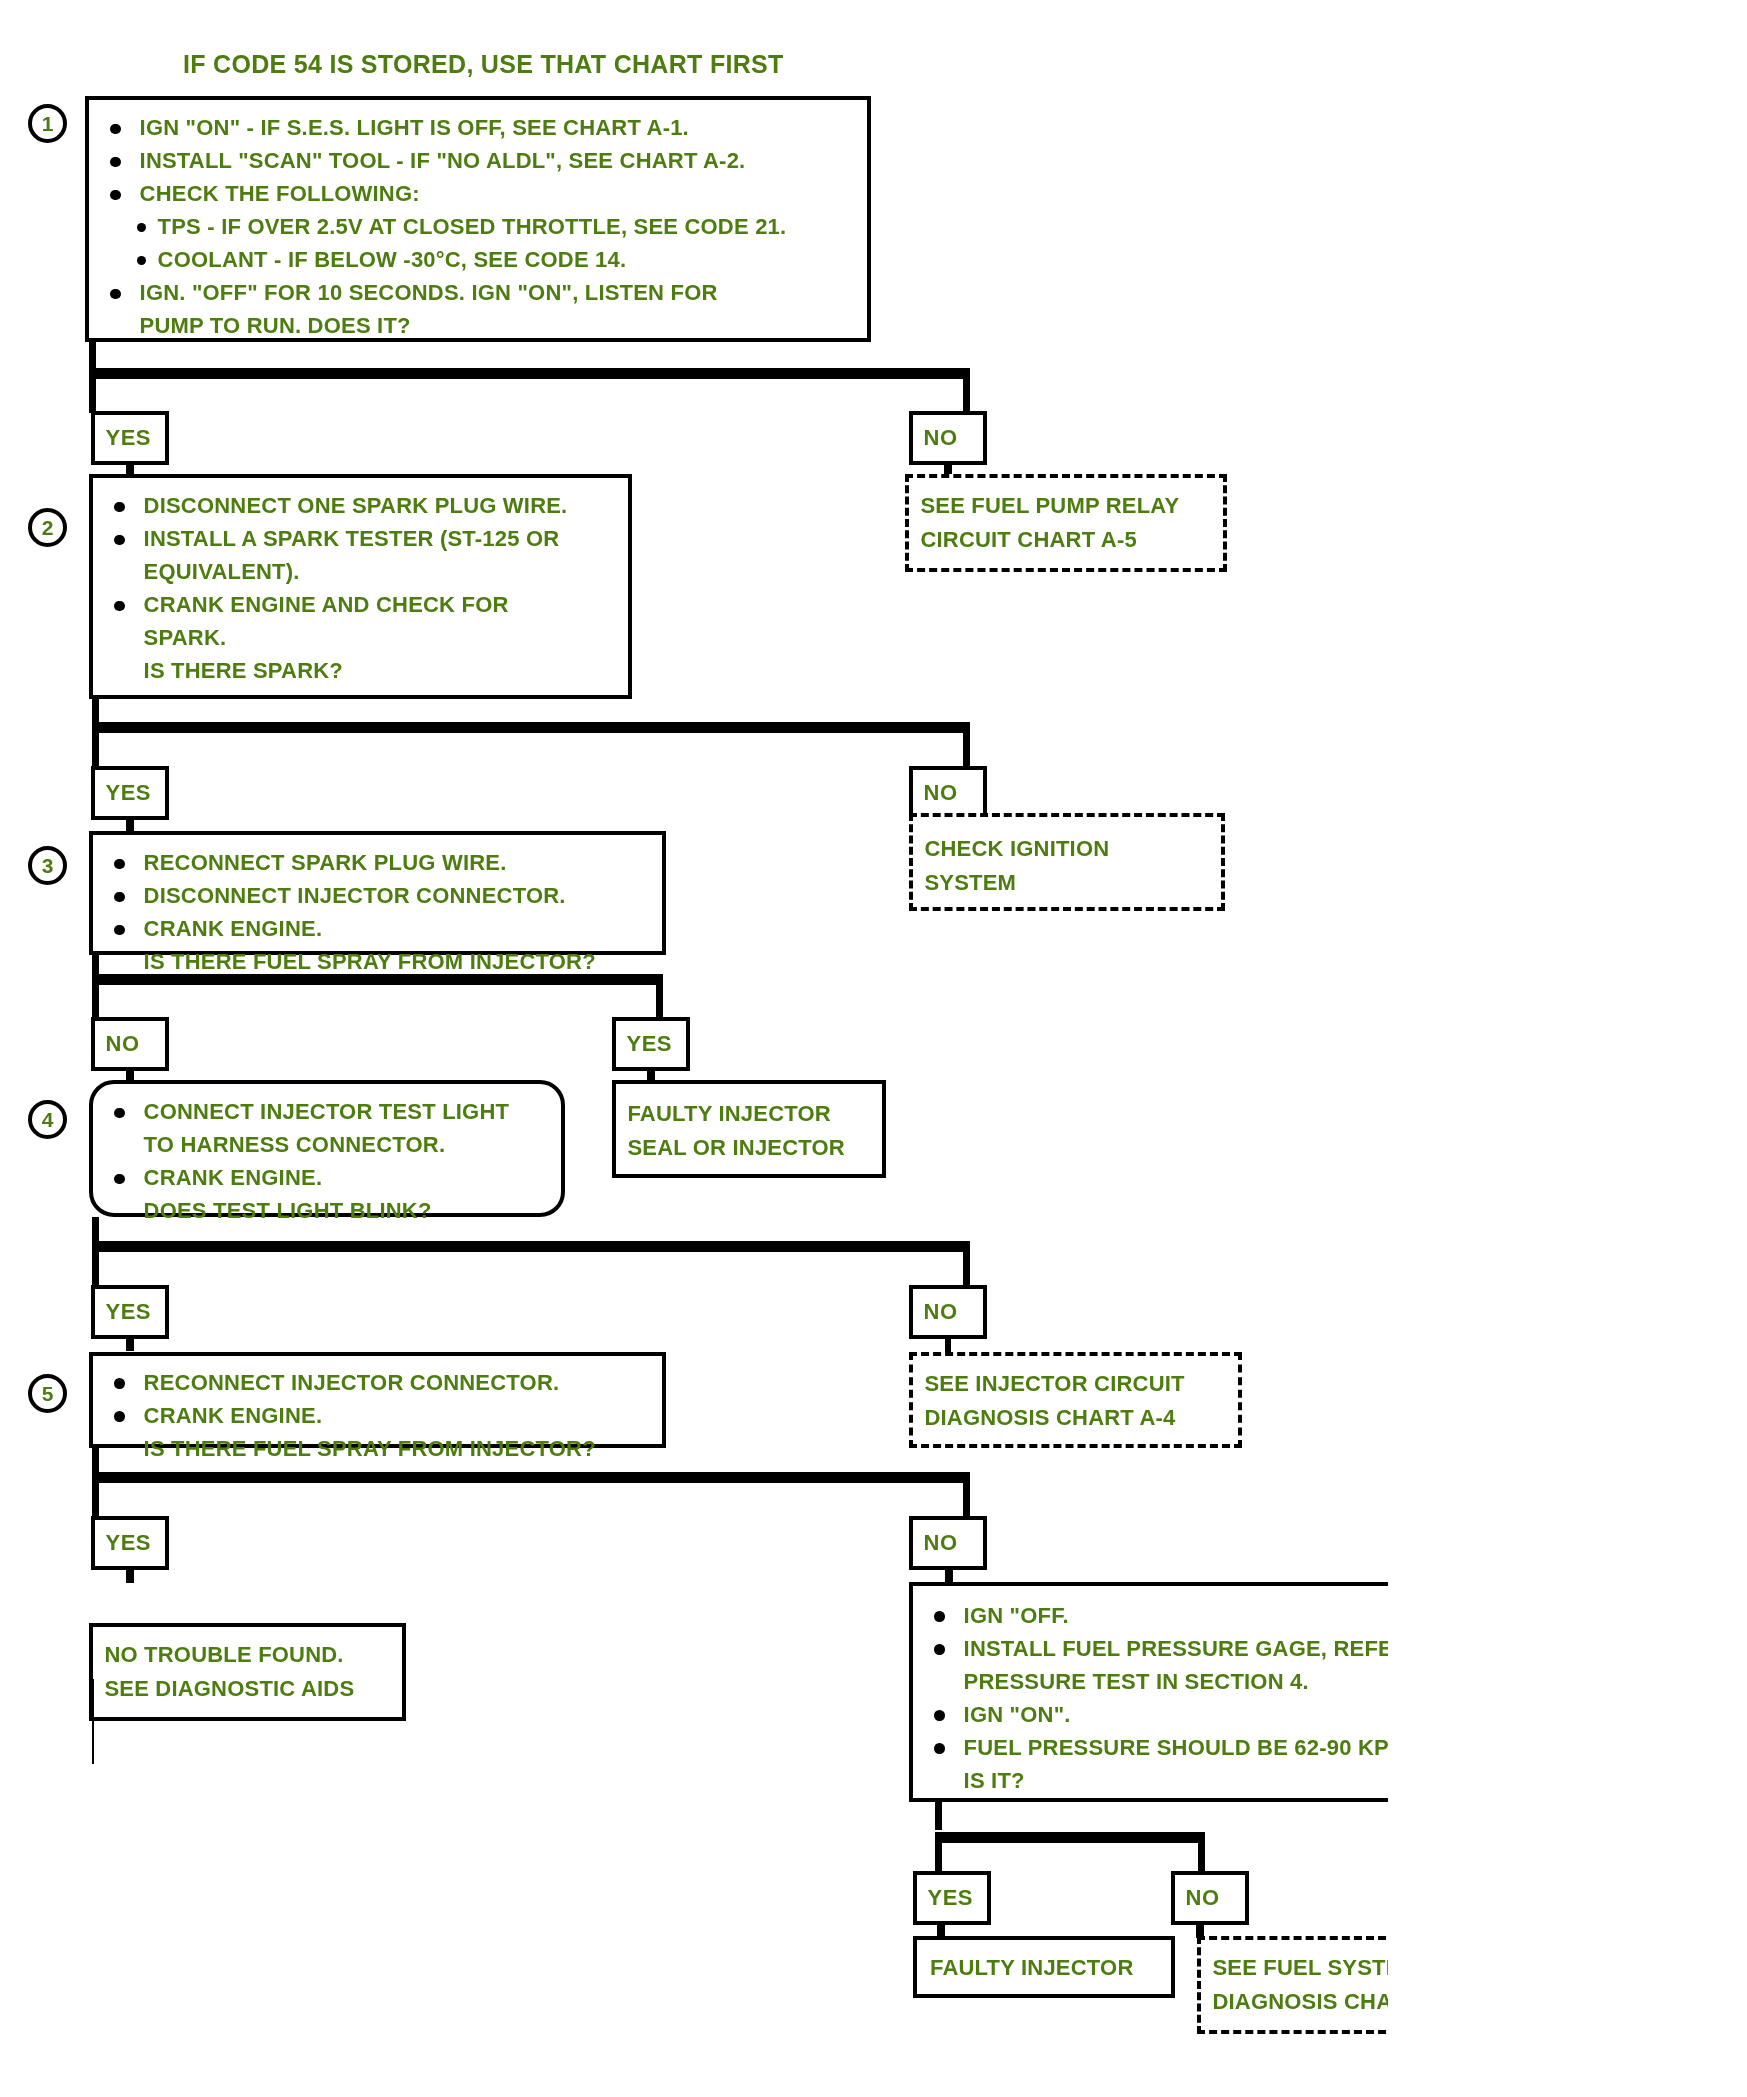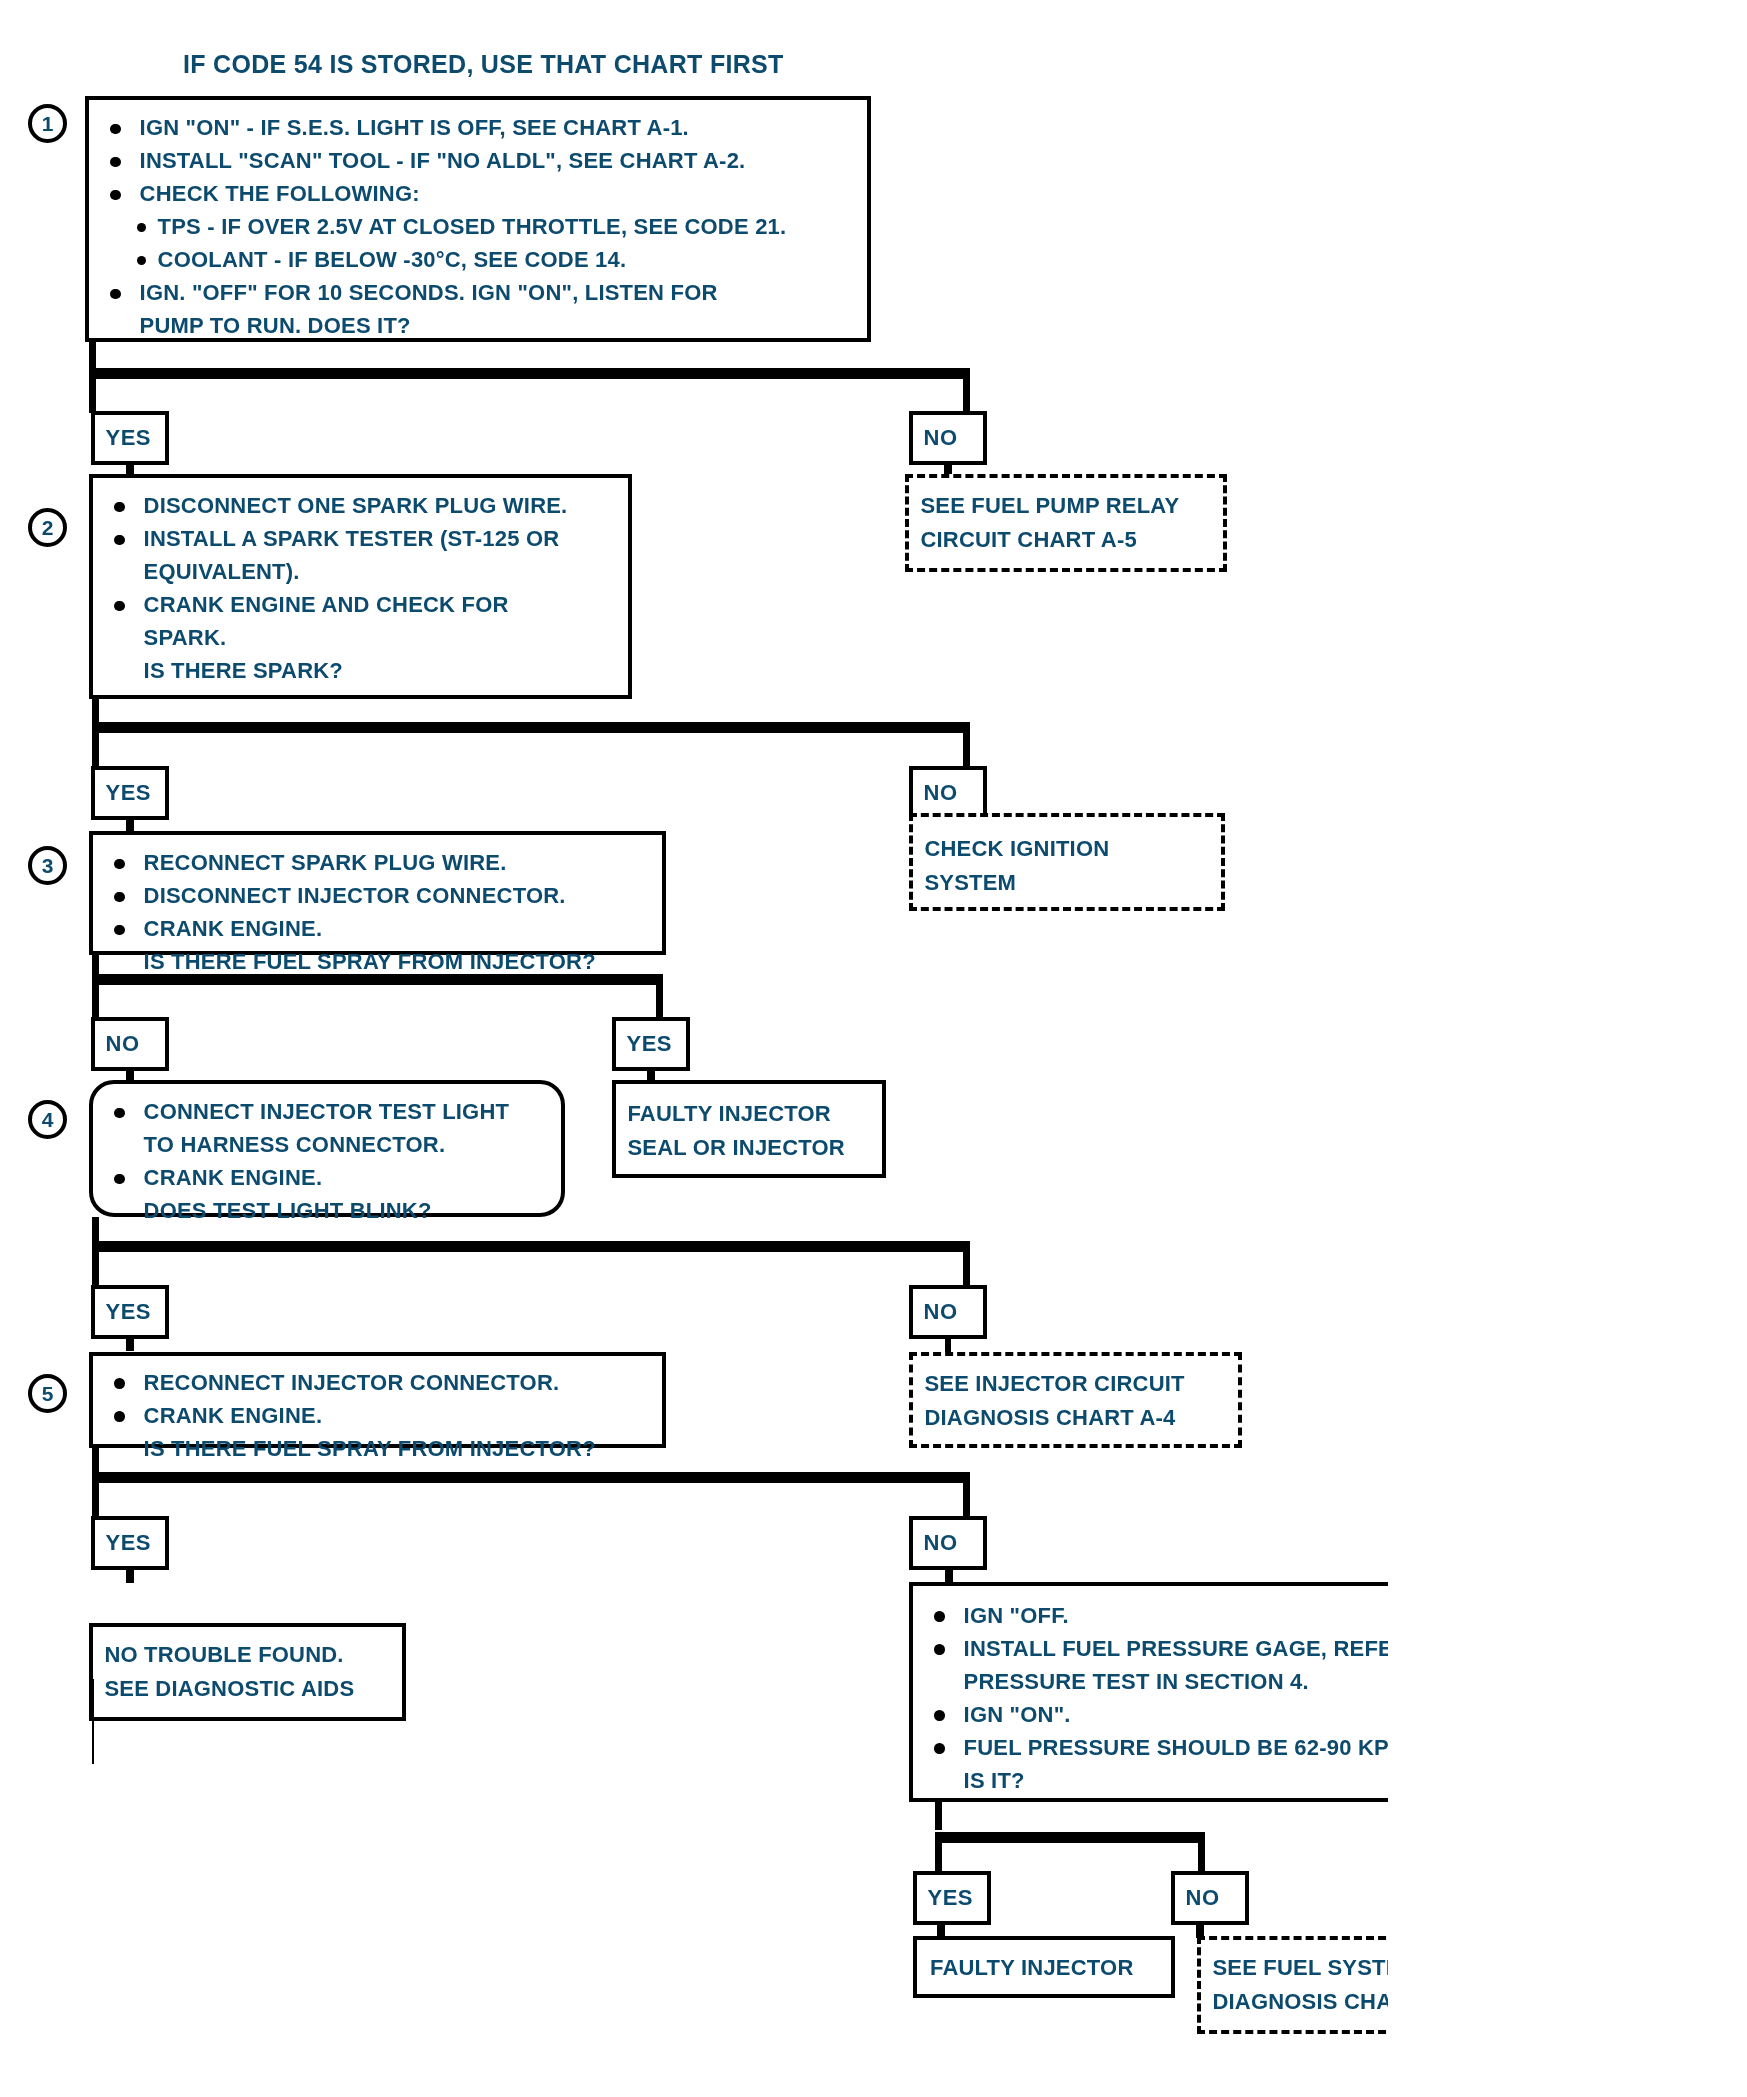--- a/index.html
+++ b/index.html
@@ -7,21 +7,21 @@
     margin: 0;
     padding: 0;
     background: #ffffff;
   }
   #page {
     position: relative;
     width: 1388px;
     height: 2097px;
     background: #ffffff;
     font-family: "Liberation Sans", sans-serif;
-    color: #0c4a6e;
+    color: #4d7c0f;
     overflow: hidden;
   }
 
   
   .title {
     position: absolute;
     font-weight: bold;
     font-size: 25px;
     letter-spacing: 0.3px;
     white-space: nowrap;

